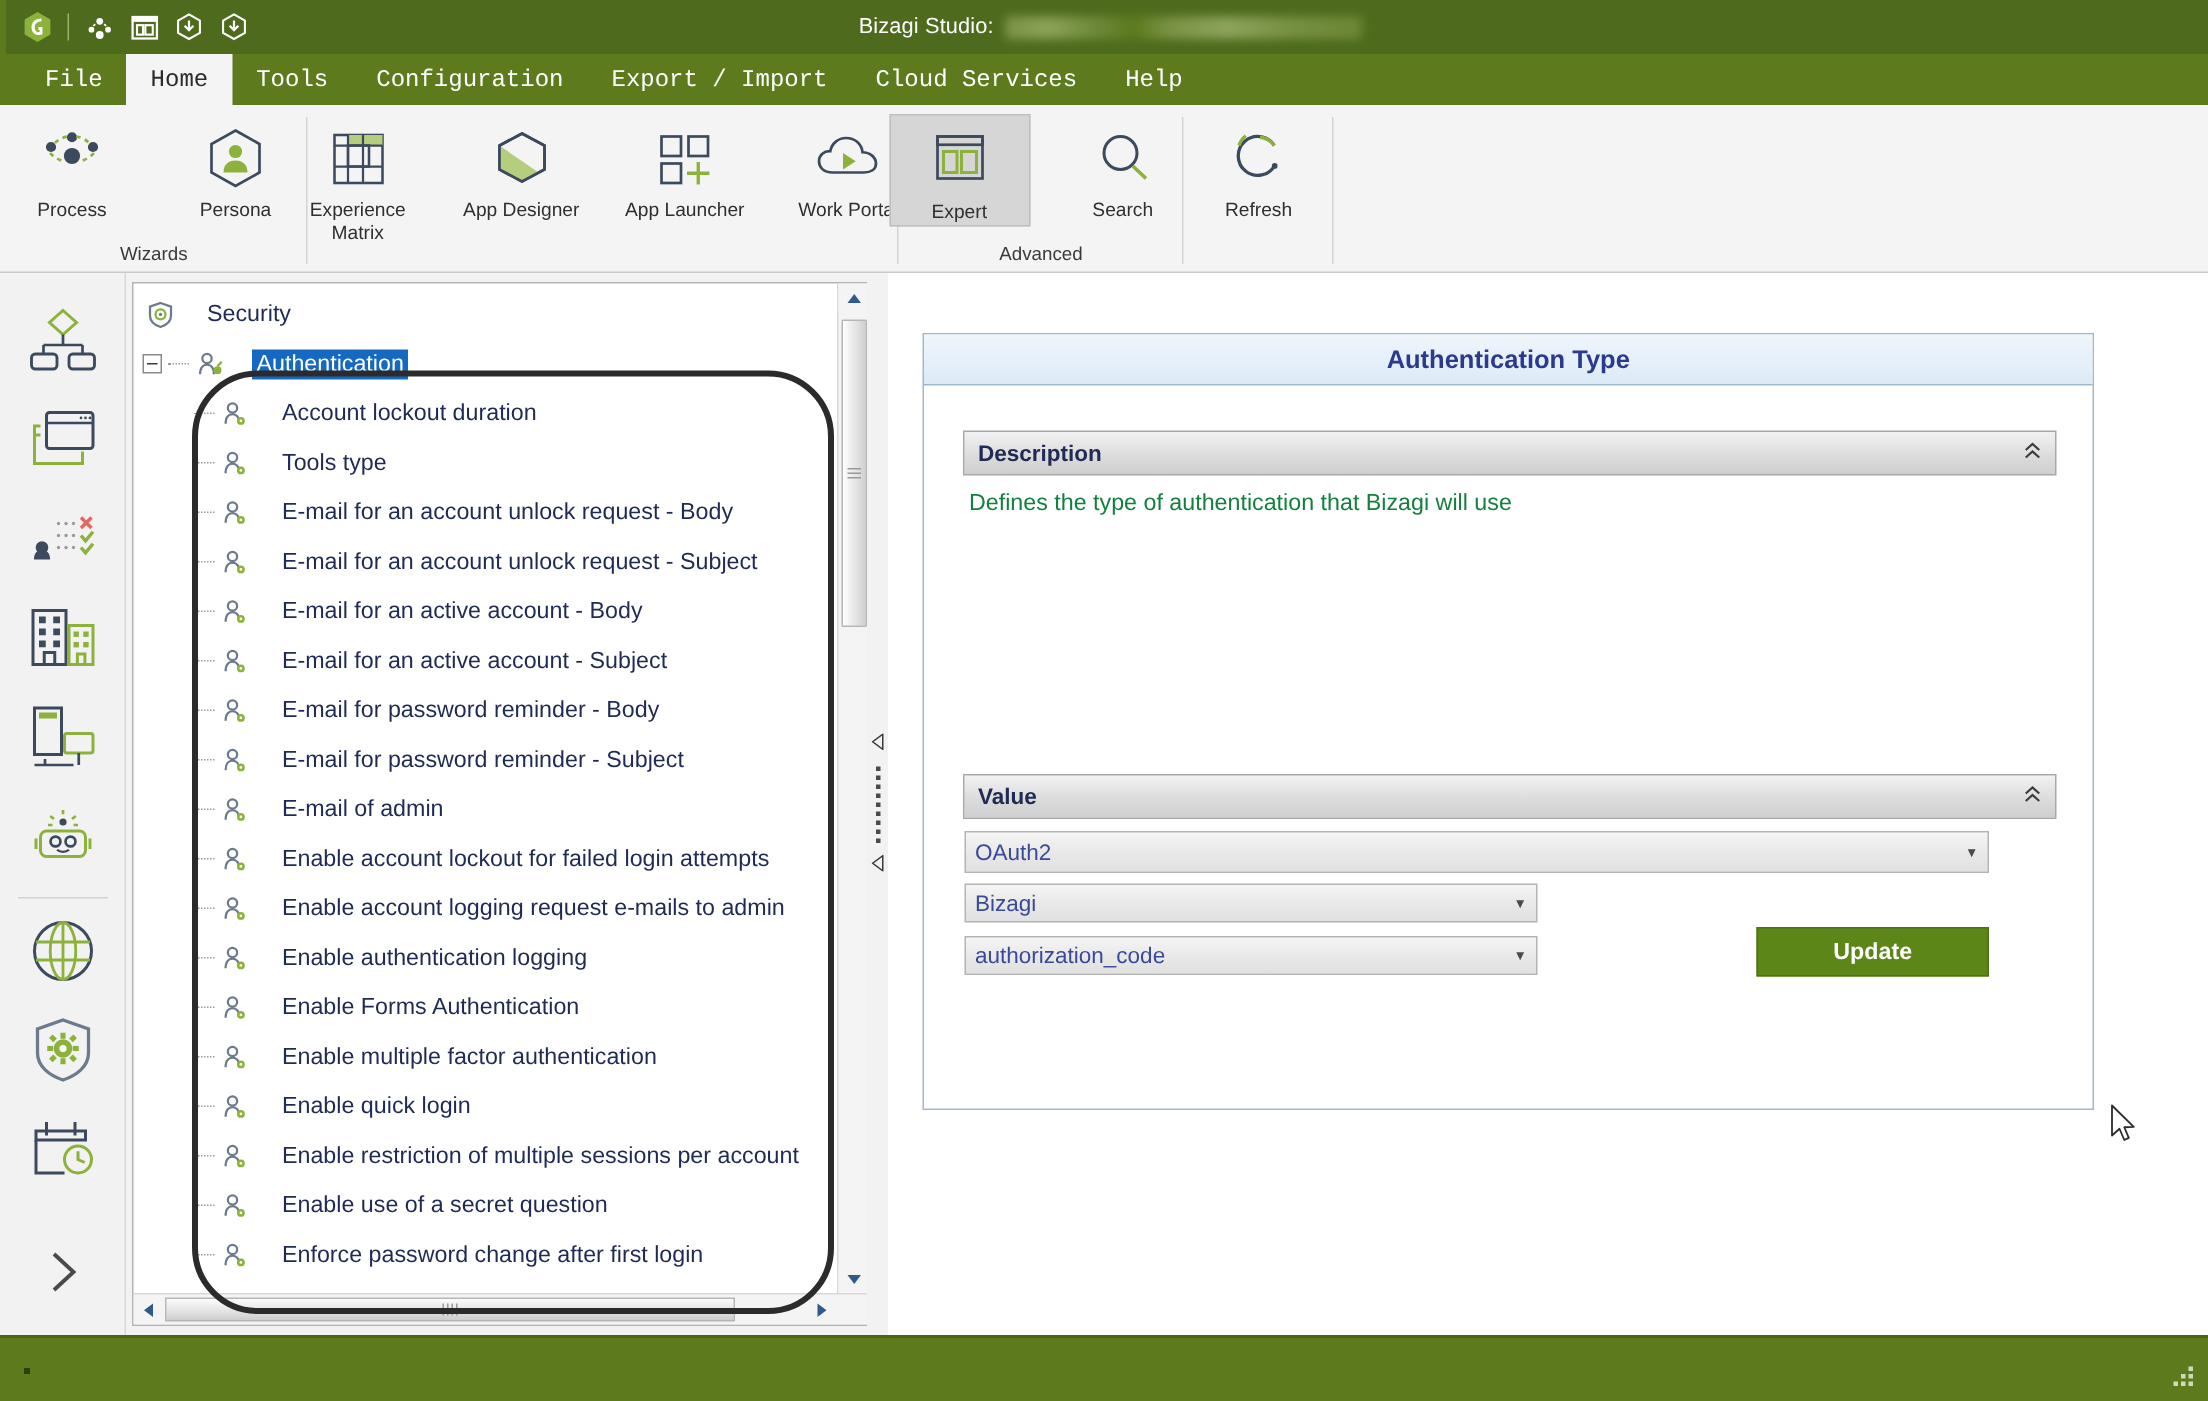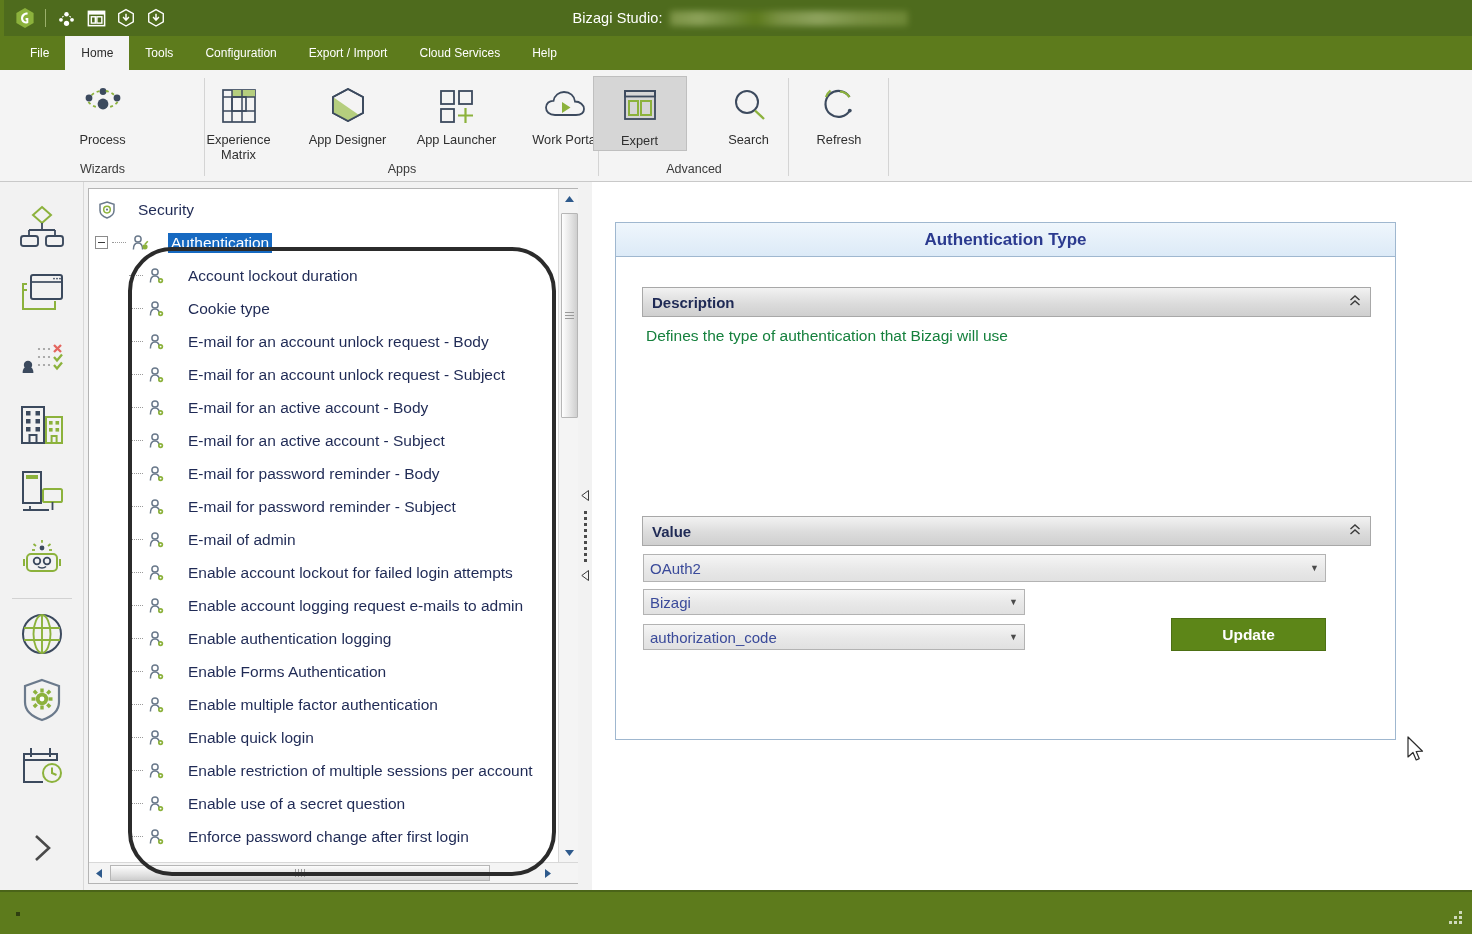--- a/index.html
+++ b/index.html
@@ -51,21 +51,21 @@
   
   .ribbon-tabs {
     position:absolute; left:0; top:36px; width:1472px; height:34px;
     background:#5d7b1c;
     display:flex; align-items:flex-end;
     padding-left: 14px;
   }
   .rtab {
     height:34px; padding: 0 16px;
     display:flex; align-items:center; justify-content:center;
-    color:#ffffff; font-size:12px; cursor:default; white-space:nowrap;
+    color:#ffffff; font-size:16px; cursor:default; white-space:nowrap;font-family:Liberation Mono, monospace;
   }
   .rtab.active {
     background:#f4f4f4; color:#2b2b2b;
   }
 
   
   .ribbon {
     position:absolute; left:0; top:70px; width:1472px; height:112px;
     background:#f4f4f4;
     border-bottom: 1px solid #c9c9c9;
@@ -364,20 +364,30 @@
               <circle cx="9" cy="12" r="3.4" fill="#3c4a5e"></circle>
               <circle cx="37" cy="12" r="3.4" fill="#3c4a5e"></circle>
               <path d="M11.6 9.2 A16 16 0 0 1 20.2 5.0" stroke="#8cb23c" stroke-width="1.8" fill="none" stroke-dasharray="3 3"></path>
               <path d="M25.8 5.0 A16 16 0 0 1 34.4 9.2" stroke="#8cb23c" stroke-width="1.8" fill="none" stroke-dasharray="3 3"></path>
               <path d="M8.4 16 A16 16 0 0 0 17.8 21.4" stroke="#8cb23c" stroke-width="1.8" fill="none" stroke-dasharray="3 3"></path>
               <path d="M37.6 16 A16 16 0 0 1 28.2 21.4" stroke="#8cb23c" stroke-width="1.8" fill="none" stroke-dasharray="3 3"></path>
             </svg>
           </div>
           <div class="lbl">Process</div>
         </div>
+        <div class="rbtn">
+          <div class="glyph">
+            <svg width="44" height="44" viewBox="0 0 44 44">
+              <path d="M22 3 L38 12 L38 31 L22 40 L6 31 L6 12 Z" fill="none" stroke="#3c4a5e" stroke-width="1.8"></path>
+              <circle cx="22" cy="17" r="4.4" fill="#8cb23c"></circle>
+              <path d="M14 31 C14 25 18 23 22 23 C26 23 30 25 30 31 Z" fill="#8cb23c"></path>
+            </svg>
+          </div>
+          <div class="lbl">Persona</div>
+        </div>
       </div>
       <div class="gtitle">Wizards</div>
       <div class="divider"></div>
     </div>
 
     <div class="rgroup" style="width:394px;">
       <div class="items">
         <div class="rbtn">
           <div class="glyph">
             <svg width="42" height="42" viewBox="0 0 42 42">
@@ -414,21 +424,20 @@
         <div class="rbtn">
           <div class="glyph">
             <svg width="48" height="38" viewBox="0 0 48 38">
               <path d="M13 28 C7 28 4 24.5 4 20.5 C4 16.5 7.5 13.5 11.5 13.8 C12.5 8.5 17 5 22 5 C28 5 32.5 9 33 14.5 C38 14.5 42 18 42 22 C42 26 38.5 28 34 28 Z" fill="none" stroke="#3c4a5e" stroke-width="1.8"></path>
               <path d="M20 15 L28.5 20.5 L20 26 Z" fill="#8cb23c"></path>
             </svg>
           </div>
           <div class="lbl">Work Portal</div>
         </div>
       </div>
-      <div class="gtitle">Apps</div>
       <div class="divider"></div>
     </div>
 
     <div class="rgroup" style="width:190px;">
       <div class="items">
         <div class="rbtn selected">
           <div class="glyph">
             <svg width="42" height="40" viewBox="0 0 42 40">
               <rect x="6" y="4" width="30" height="28" fill="none" stroke="#3c4a5e" stroke-width="1.8"></rect>
               <rect x="6" y="4" width="30" height="5.5" fill="none" stroke="#3c4a5e" stroke-width="1.8"></rect>
@@ -666,21 +675,21 @@
         <div class="trow level2">
           <span class="dots"></span>
           <span class="ticon">
             <svg width="20" height="18" viewBox="0 0 20 18">
                 <circle cx="8" cy="5" r="3.1" fill="none" stroke="#6b7a8c" stroke-width="1.5"></circle>
                 <path d="M3.4 15.5 C3.4 10.6 5.8 9 8 9 C10.2 9 12.6 10.6 12.6 15.5" fill="none" stroke="#6b7a8c" stroke-width="1.5"></path>
                 <circle cx="13.6" cy="13.6" r="2.6" fill="#8cb23c"></circle>
                 <circle cx="13.6" cy="13.6" r="0.9" fill="#ffffff"></circle>
               </svg>
           </span>
-          <span class="tlabel">Cookie type</span>
+          <span class="tlabel">Tools type</span>
         </div>
         <div class="trow level2">
           <span class="dots"></span>
           <span class="ticon">
             <svg width="20" height="18" viewBox="0 0 20 18">
                 <circle cx="8" cy="5" r="3.1" fill="none" stroke="#6b7a8c" stroke-width="1.5"></circle>
                 <path d="M3.4 15.5 C3.4 10.6 5.8 9 8 9 C10.2 9 12.6 10.6 12.6 15.5" fill="none" stroke="#6b7a8c" stroke-width="1.5"></path>
                 <circle cx="13.6" cy="13.6" r="2.6" fill="#8cb23c"></circle>
                 <circle cx="13.6" cy="13.6" r="0.9" fill="#ffffff"></circle>
               </svg>

